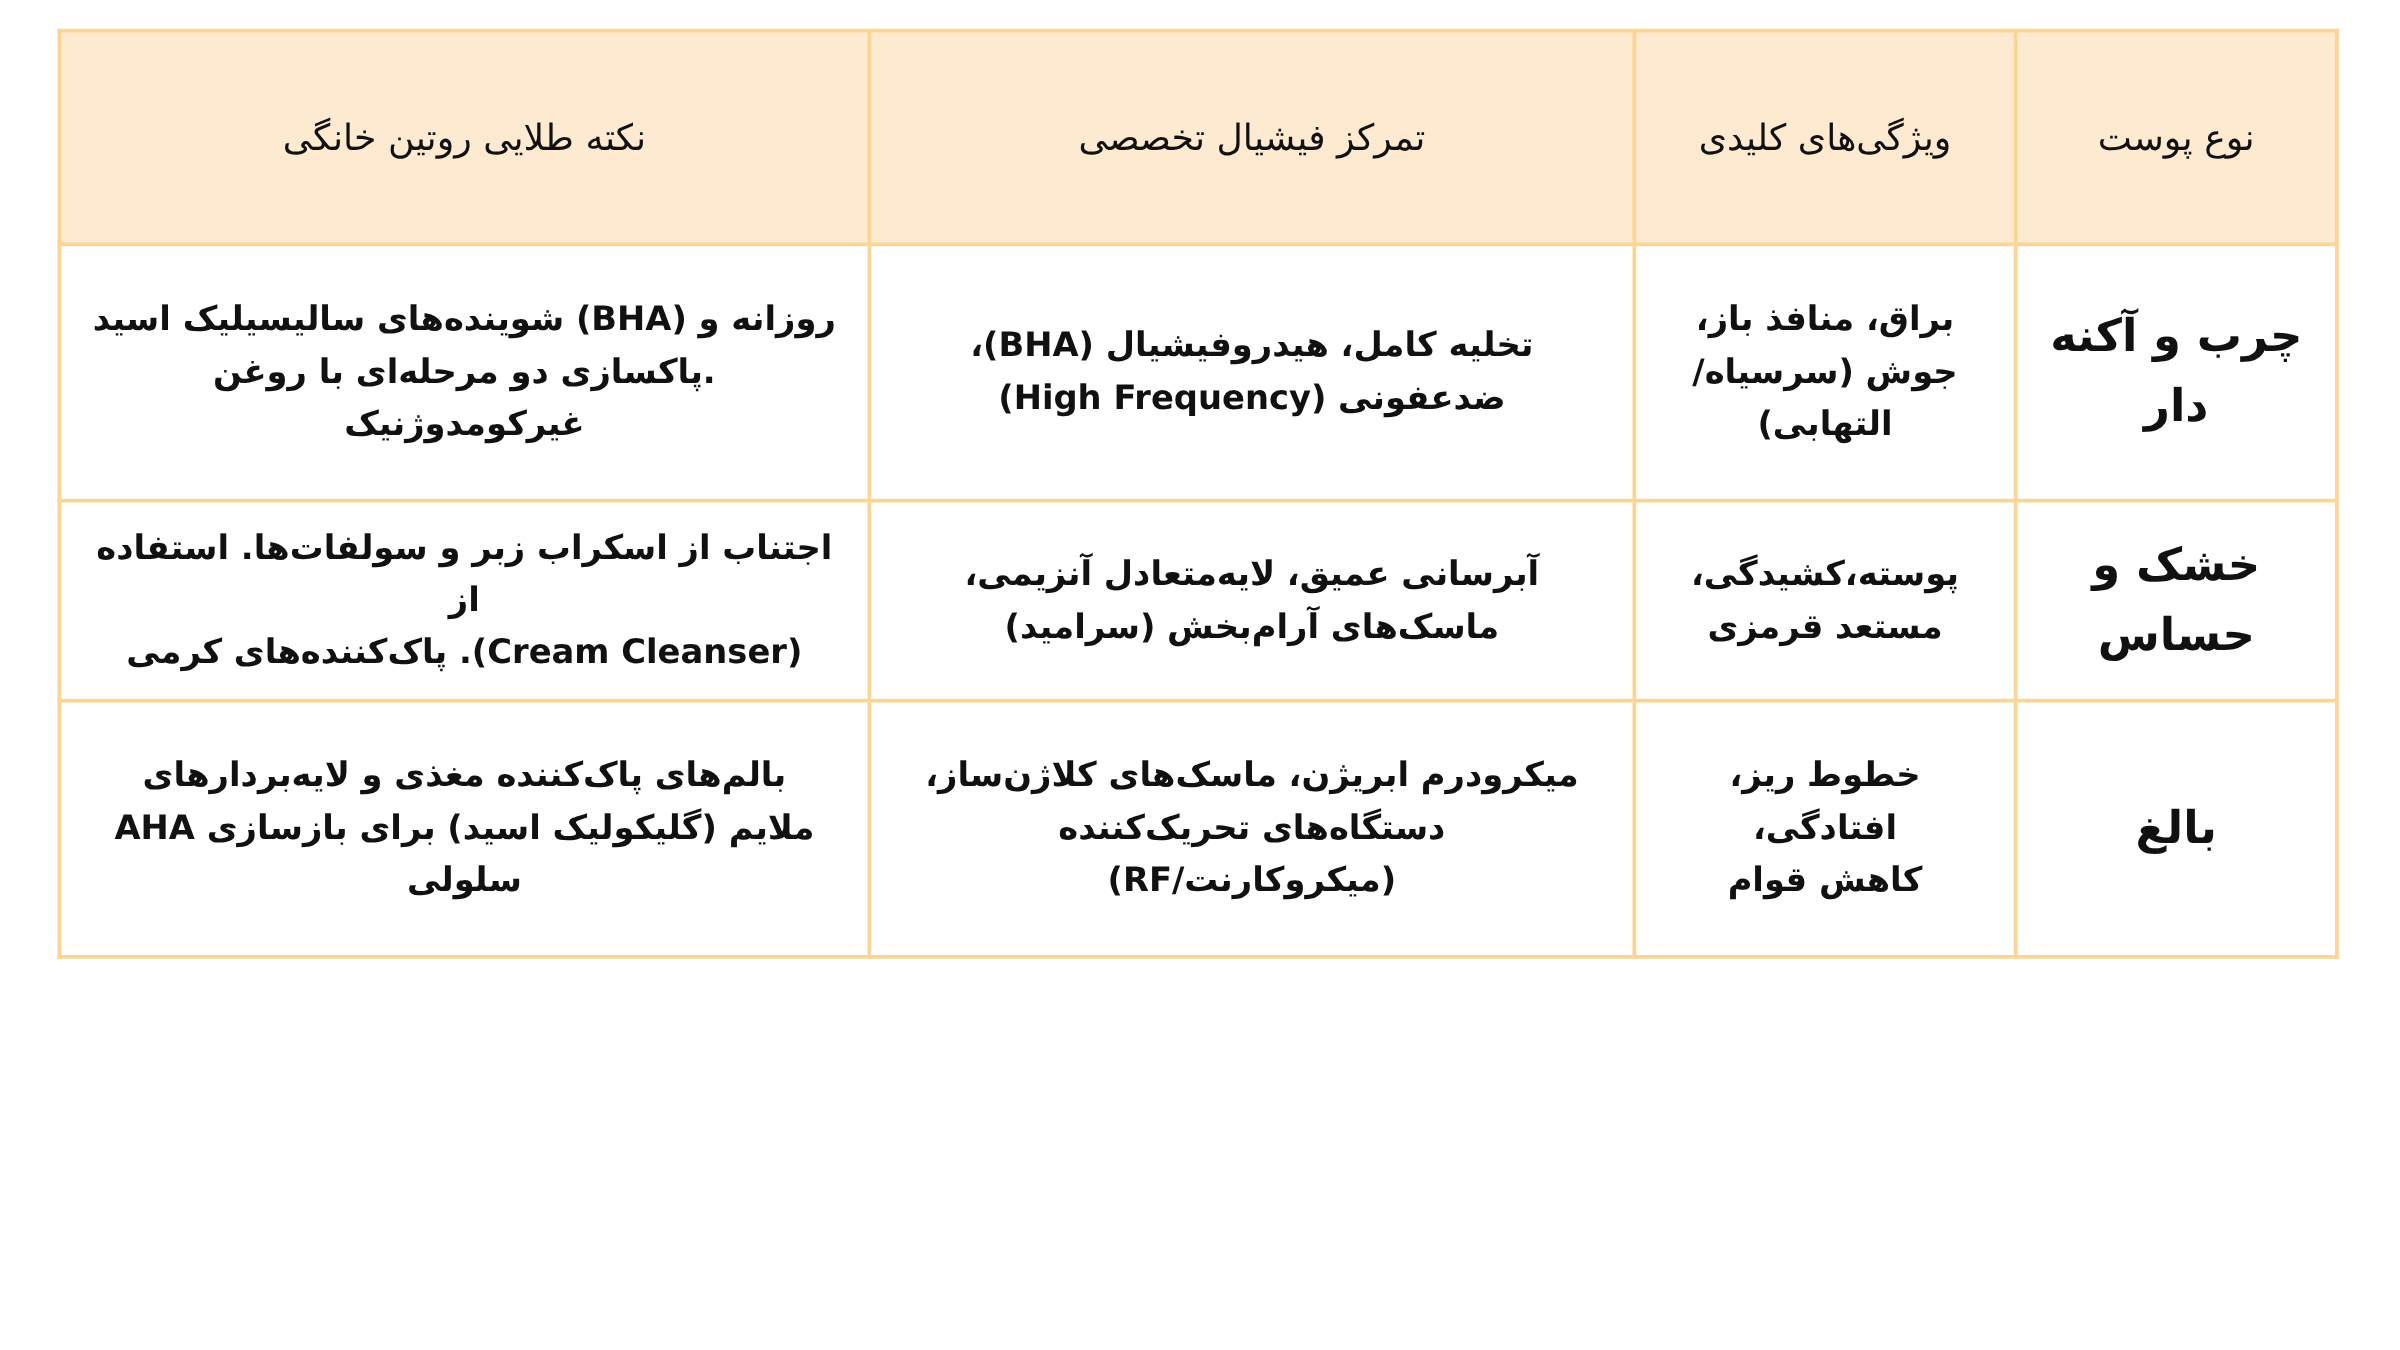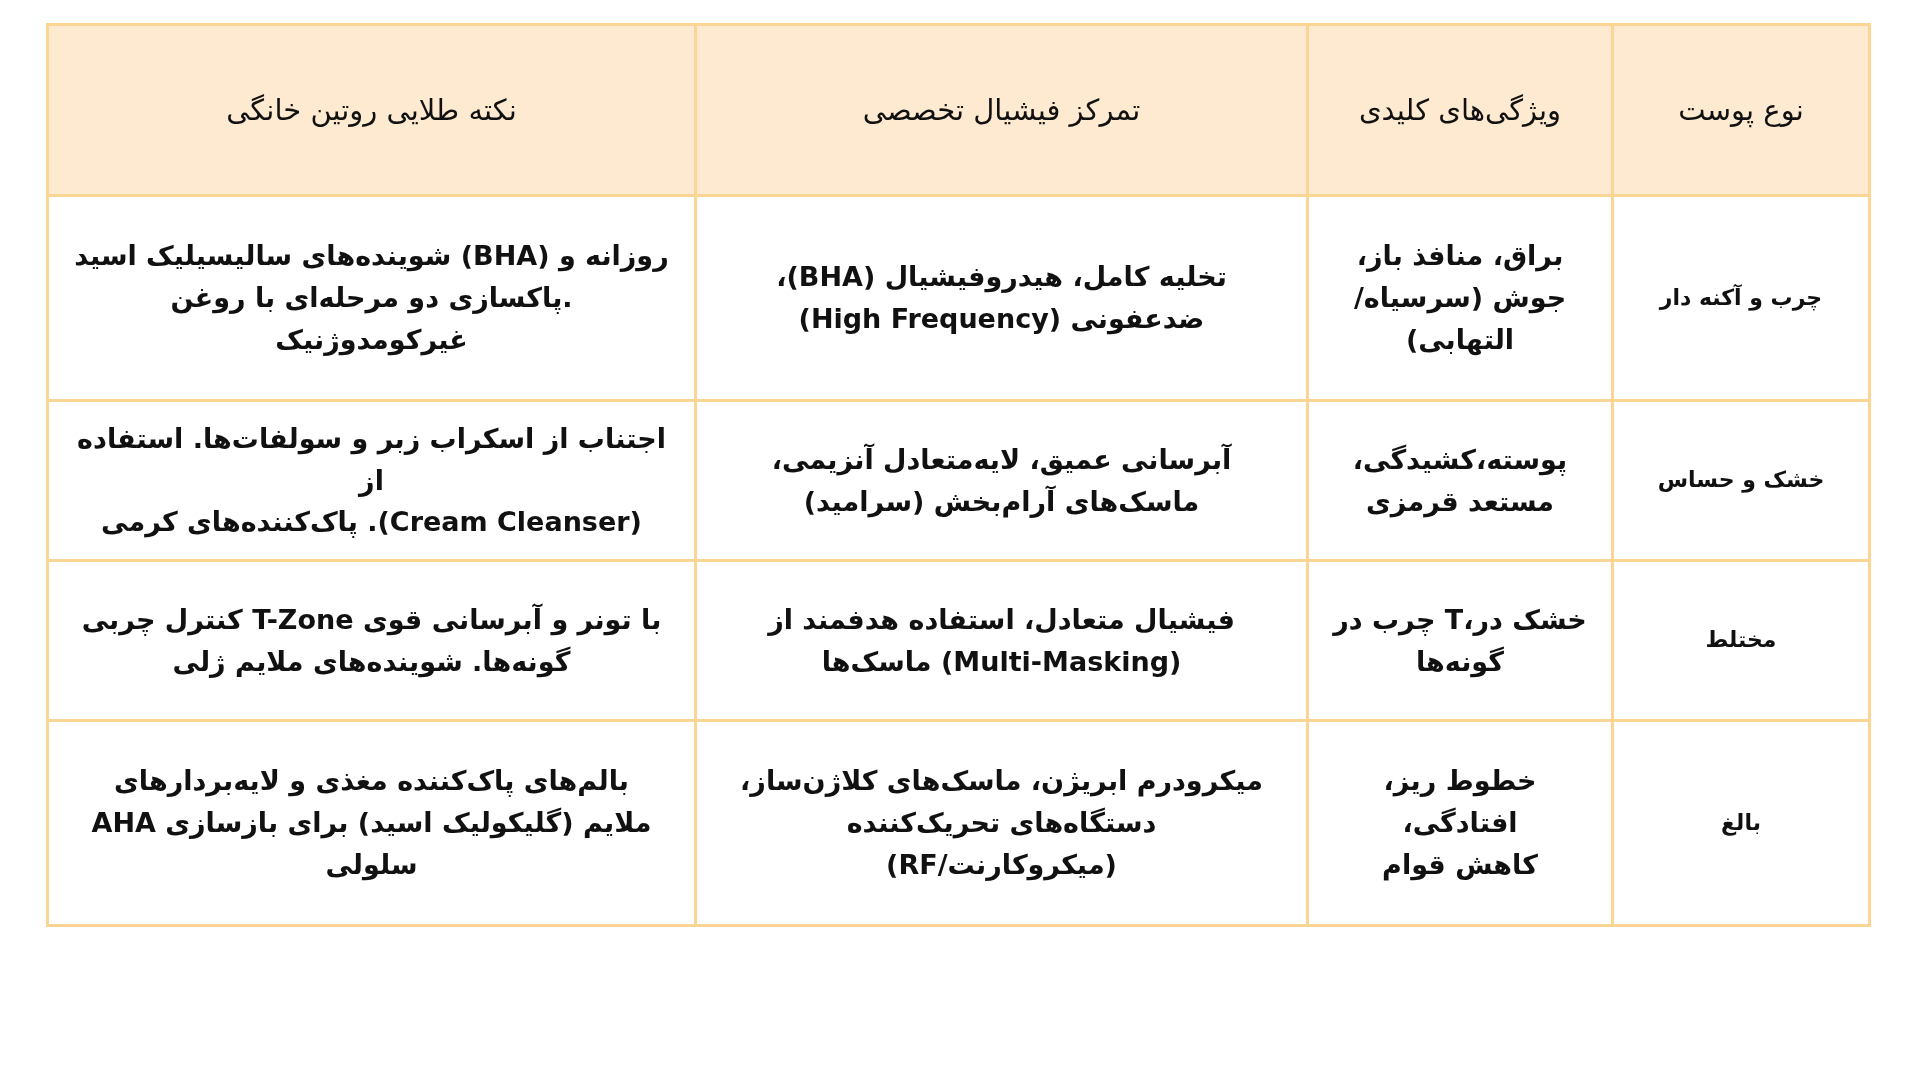--- a/index.html
+++ b/index.html
@@ -46,21 +46,21 @@
     }
     col.c-type { width: 257px; }
     col.c-feat { width: 305px; }
     col.c-facial { width: 612px; }
     col.c-tip { width: 648px; }
     tr.r1 td { height: 182px; }
     tr.r2 td { height: 137px; }
     tr.r3 td { height: 137px; }
     tr.r4 td { height: 136px; }
     tr.r5 td { height: 182px; }
-    td.type-cell { font-size: 22px; }
+    td.type-cell { font-size: 36px; }
     .cell-text { display: inline-block; white-space: pre-line; }
   </style>
 </head>
 <body>
 
 <div class="table-wrap">
   <table>
     <colgroup>
       <col class="c-type">
       <col class="c-feat">
@@ -88,29 +88,20 @@
       </tr>
       <tr class="r2">
         <td class="type-cell"><span class="cell-text">خشک و حساس</span></td>
         <td><span class="cell-text">پوسته،کشیدگی،
 مستعد قرمزی</span></td>
         <td><span class="cell-text">آبرسانی عمیق، لایه‌متعادل آنزیمی،
 ماسک‌های آرام‌بخش (سرامید)</span></td>
         <td><span class="cell-text">اجتناب از اسکراب زبر و سولفات‌ها. استفاده از
 (Cream Cleanser). پاک‌کننده‌های کرمی</span></td>
       </tr>
-      <tr class="r3">
-        <td class="type-cell"><span class="cell-text">مختلط</span></td>
-        <td><span class="cell-text">خشک در،T چرب در
-گونه‌ها</span></td>
-        <td><span class="cell-text">فیشیال متعادل، استفاده هدفمند از
-(Multi-Masking) ماسک‌ها</span></td>
-        <td><span class="cell-text">با تونر و آبرسانی قوی T-Zone کنترل چربی
-گونه‌ها. شوینده‌های ملایم ژلی</span></td>
-      </tr>
       <tr class="r5">
         <td class="type-cell"><span class="cell-text">بالغ</span></td>
         <td><span class="cell-text">خطوط ریز، افتادگی،
 کاهش قوام</span></td>
         <td><span class="cell-text">میکرودرم ابریژن، ماسک‌های کلاژن‌ساز،
 دستگاه‌های تحریک‌کننده
 (میکروکارنت/RF)</span></td>
         <td><span class="cell-text">بالم‌های پاک‌کننده مغذی و لایه‌بردارهای
 ملایم (گلیکولیک اسید) برای بازسازی AHA
 سلولی</span></td>

